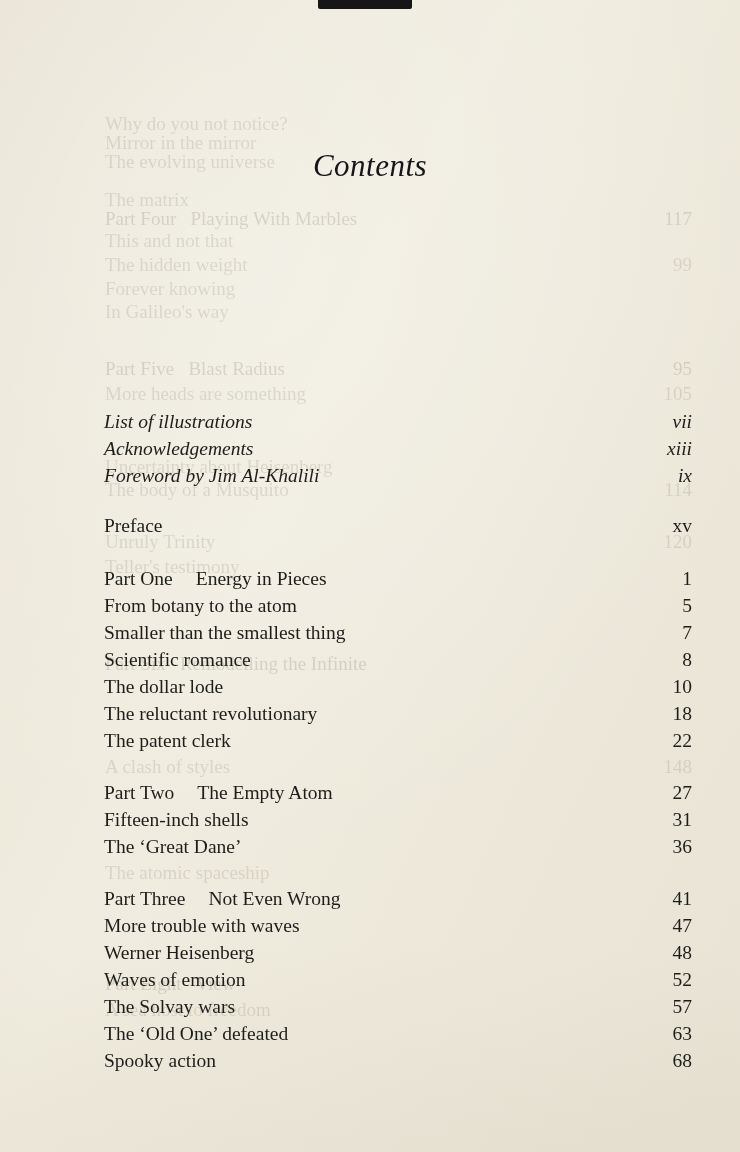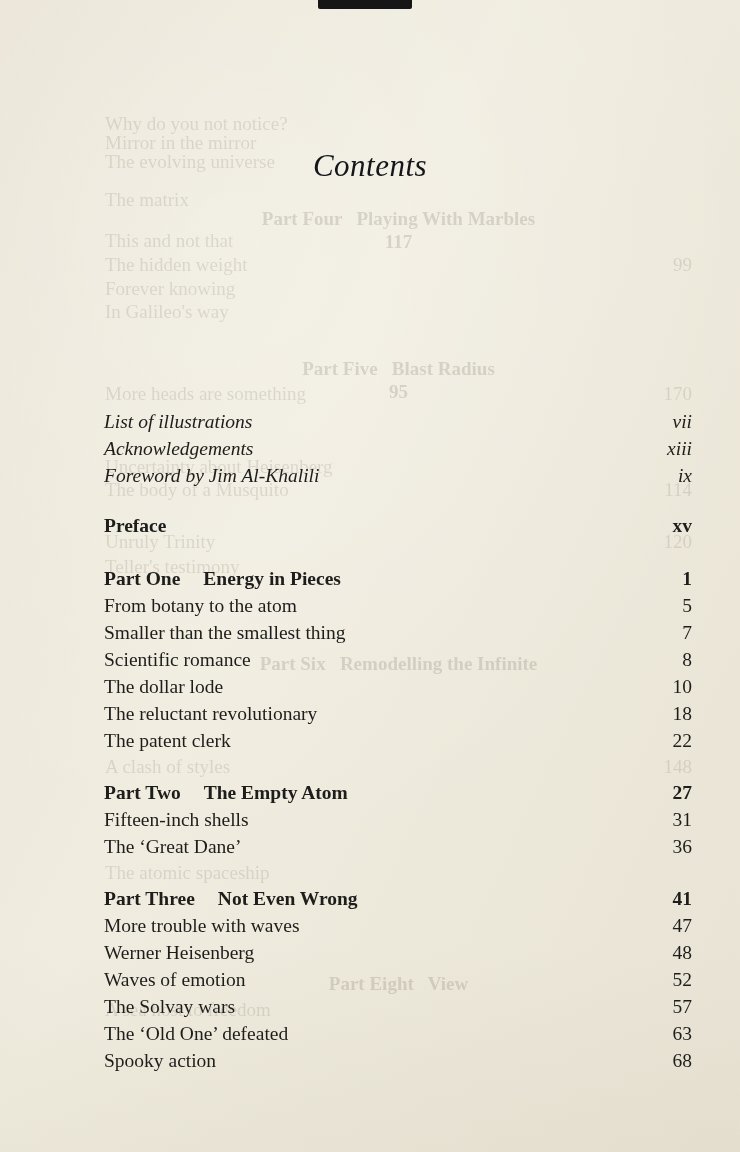--- a/index.html
+++ b/index.html
@@ -31,50 +31,50 @@
   .block {
     position: absolute; left: 104px; width: 588px;
     font-size: 19.5px;
   }
   .row {
     display: flex; justify-content: space-between; align-items: baseline;
     height: 27px; line-height: 27px; white-space: nowrap;
   }
   .row .pg { text-align: right; padding-left: 12px; }
   .italic { font-style: italic; }
-  .bold { font-weight: bold; }
+  .bold { font-weight: normal; }
   .part-name { margin-right: 23px; }
   
   .ghost {
     position: absolute; left: 105px; width: 587px;
     display: flex; justify-content: space-between;
     font-size: 19px; line-height: 23px;
     color: #4f4836; opacity: 0.14;
     filter: blur(0.5px);
     white-space: pre; pointer-events: none; align-items: center;
   }
-  .ghost.gbold { font-weight: bold; opacity: 0.17; flex-direction: column; }
+  .ghost.gbold { font-weight: normal; opacity: 0.17; }
 </style>
 </head>
 <body>
 
 <div>
   <div class="paper-texture"></div>
 
   <div class="ghost" style="top:112px"><span>Why do you not notice?</span><span></span></div>
   <div class="ghost" style="top:131px"><span>Mirror in the mirror</span><span></span></div>
   <div class="ghost" style="top:150px"><span>The evolving universe</span><span></span></div>
   <div class="ghost" style="top:188px"><span>The matrix</span><span></span></div>
   <div class="ghost gbold" style="top:207px"><span>Part Four   Playing With Marbles</span><span>117</span></div>
   <div class="ghost" style="top:229px"><span>This and not that</span><span></span></div>
   <div class="ghost" style="top:253px"><span>The hidden weight</span><span>99</span></div>
   <div class="ghost" style="top:277px"><span>Forever knowing</span><span></span></div>
   <div class="ghost" style="top:300px"><span>In Galileo's way</span><span></span></div>
   <div class="ghost gbold" style="top:357px"><span>Part Five   Blast Radius</span><span>95</span></div>
-  <div class="ghost" style="top:382px"><span>More heads are something</span><span>170</span></div>
+  <div class="ghost" style="top:382px"><span>More heads are something</span><span>105</span></div>
   <div class="ghost" style="top:455px"><span>Uncertainty about Heisenberg</span><span></span></div>
   <div class="ghost" style="top:478px"><span>The body of a Musquito</span><span>114</span></div>
   <div class="ghost" style="top:530px"><span>Unruly Trinity</span><span>120</span></div>
   <div class="ghost" style="top:555px"><span>Teller's testimony</span><span></span></div>
   <div class="ghost gbold" style="top:652px"><span>Part Six   Remodelling the Infinite</span><span></span></div>
   <div class="ghost" style="top:755px"><span>A clash of styles</span><span>148</span></div>
   <div class="ghost" style="top:861px"><span>The atomic spaceship</span><span></span></div>
   <div class="ghost gbold" style="top:972px"><span>Part Eight   View</span><span></span></div>
   <div class="ghost" style="top:998px"><span>A sea host to freedom</span><span></span></div>
 

